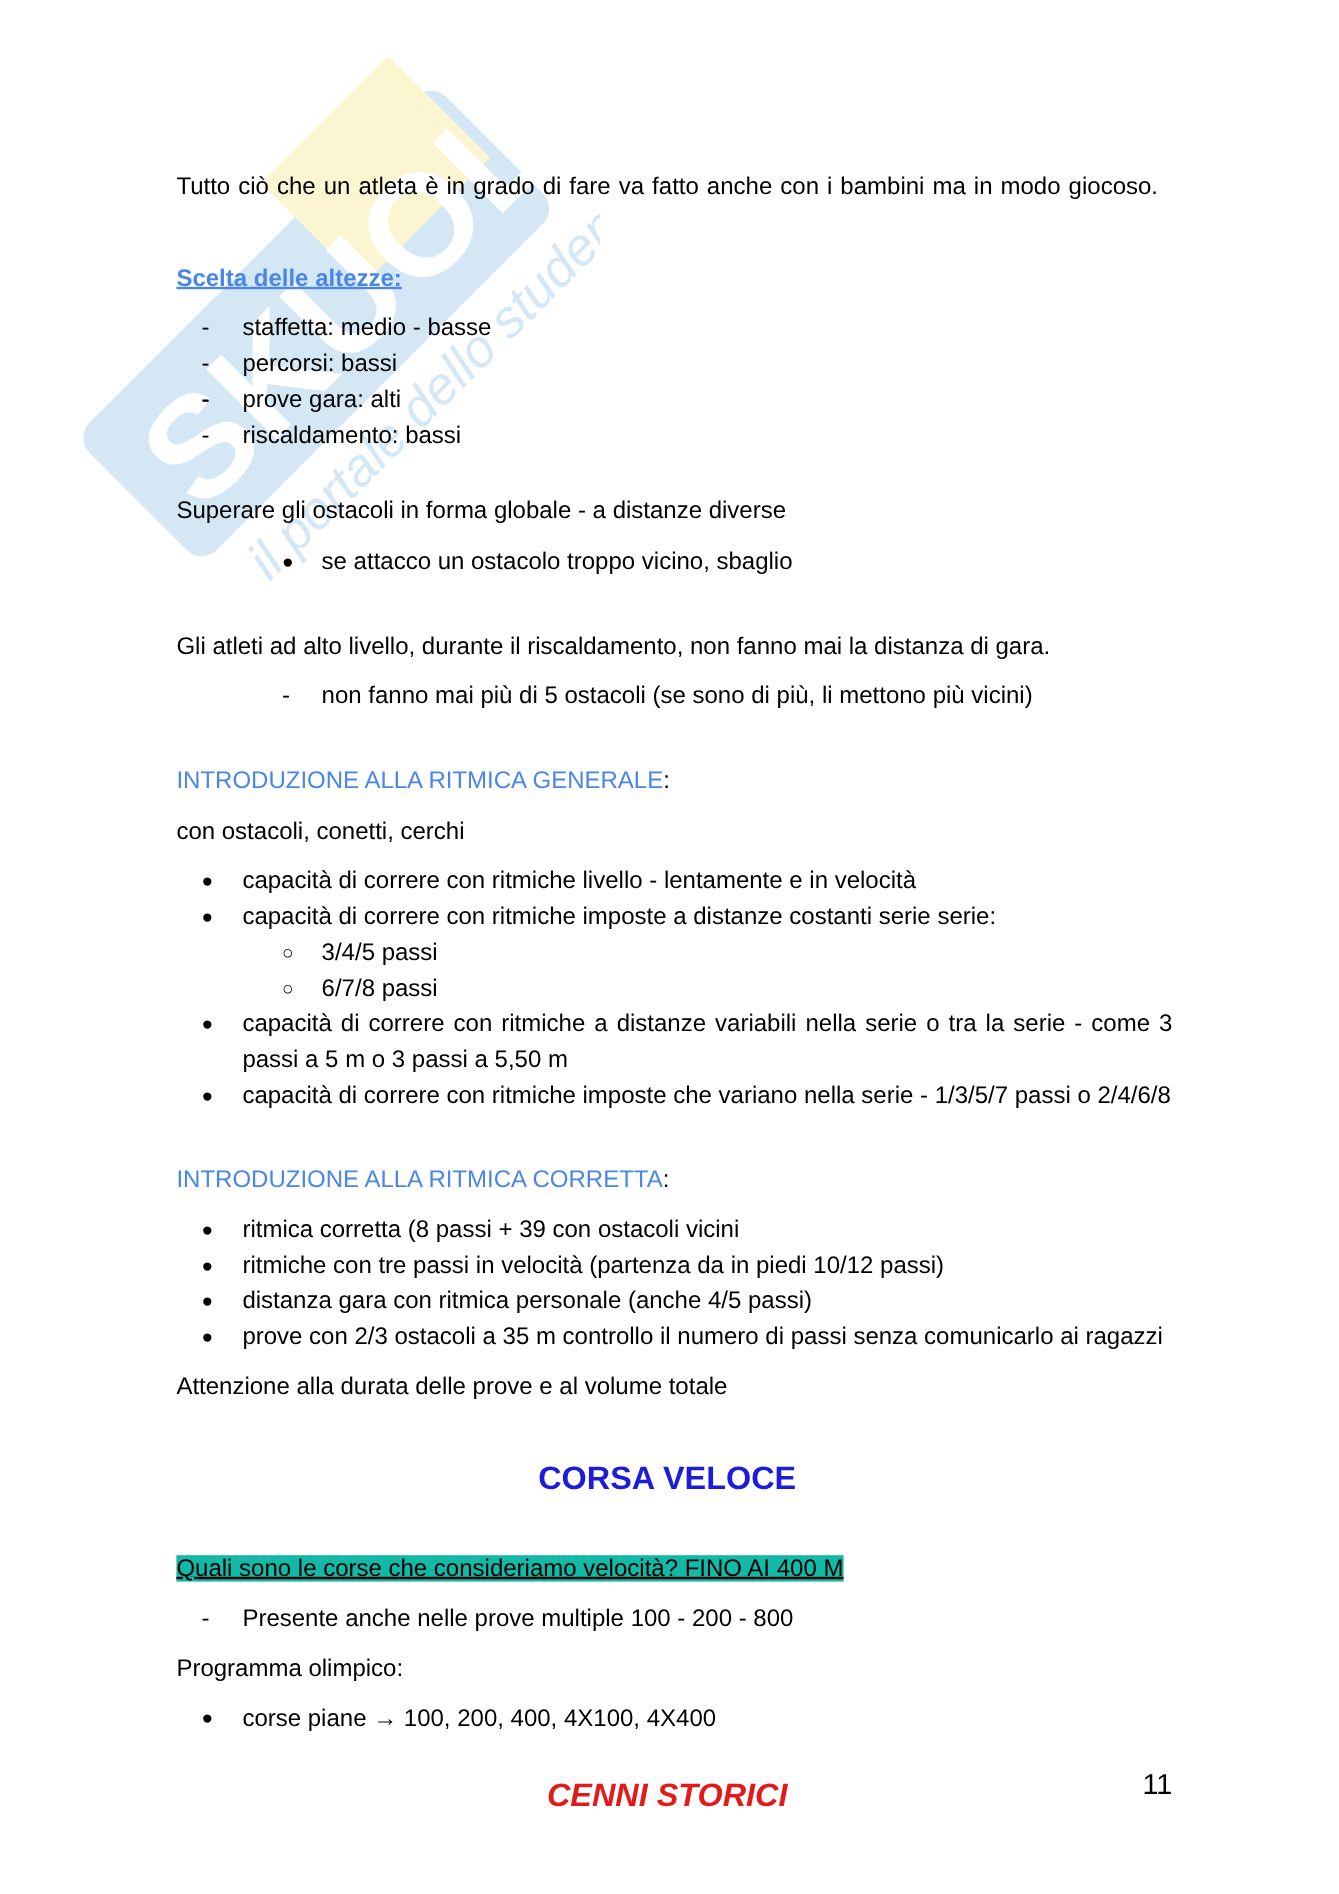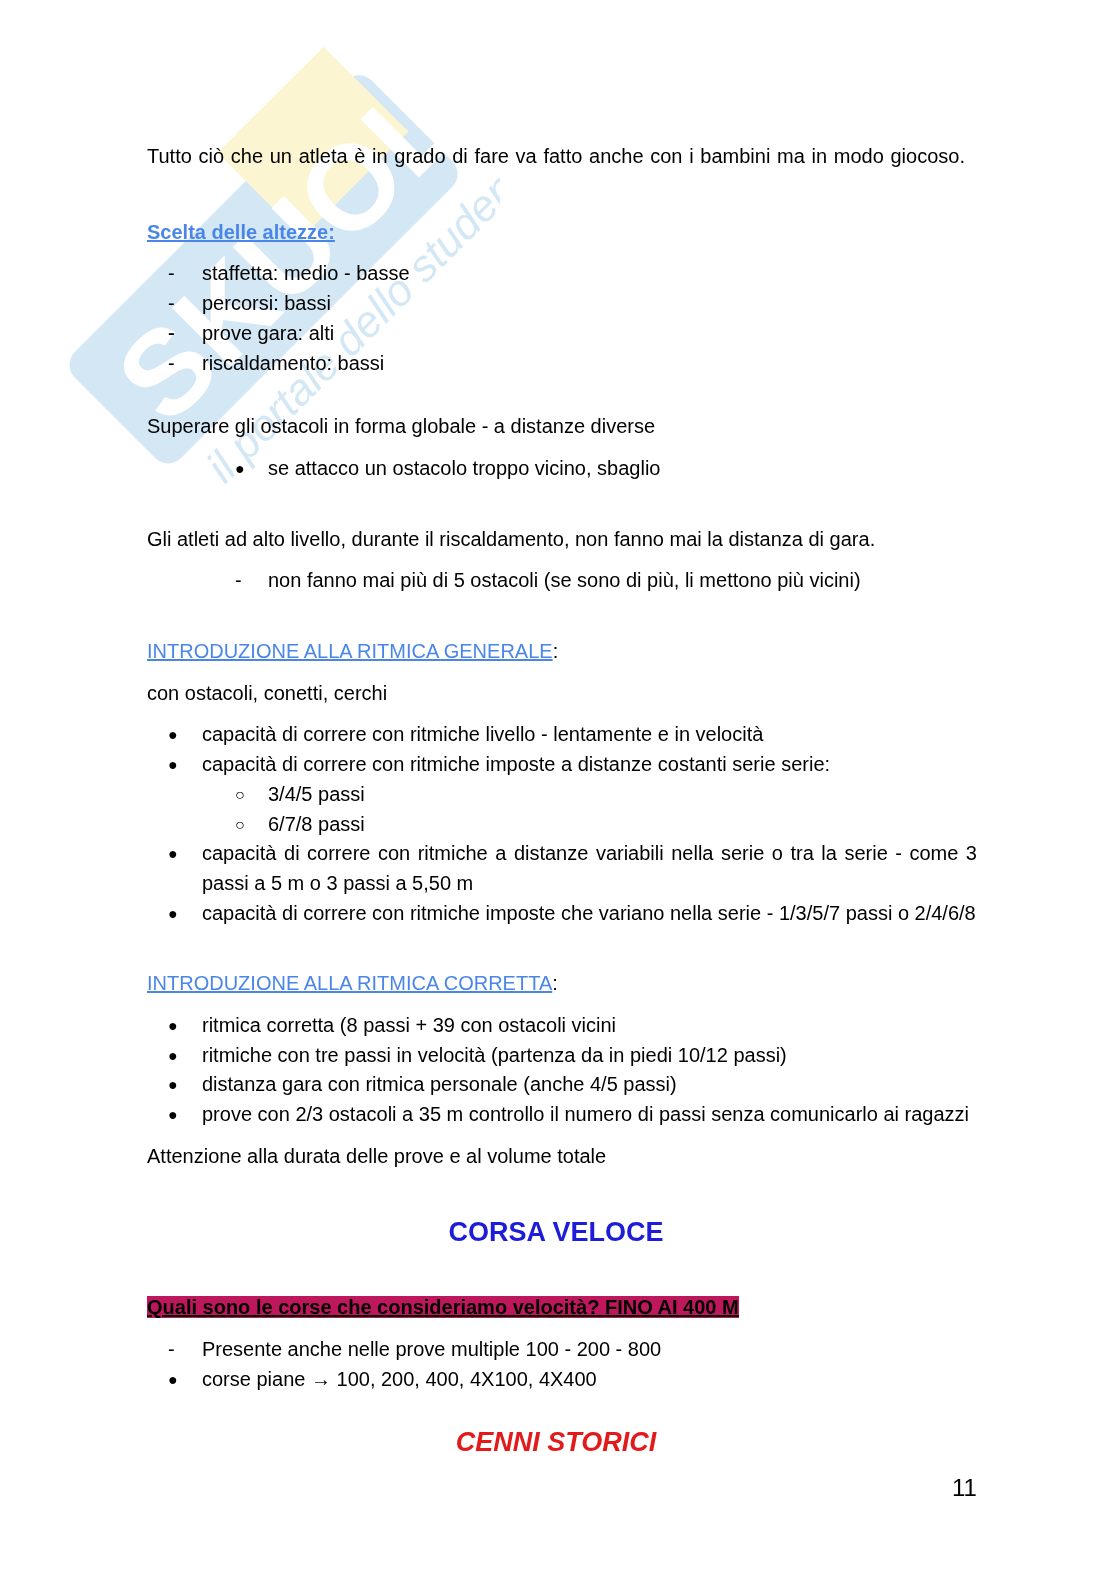--- a/index.html
+++ b/index.html
@@ -4,37 +4,37 @@
 <style>
   html, body { margin: 0; padding: 0; background: #ffffff; }
   body { width: 1116px; height: 1578px; position: relative; overflow: hidden;
          font-family: "Liberation Sans", sans-serif; color: #000; }
   .watermark { position: absolute; left: 20px; top: 40px; width: 480px; height: 480px; pointer-events: none; }
   .page { position: absolute; left: 135px; top: 130px; width: 842px; font-size: 20px; line-height: 29.7px; }
   .p { margin: 12px; }
   .just { text-align: justify; text-align-last: justify; }
   .gap { height: 22px; }
   .link-head { color: #4a86e8; text-decoration: underline; font-weight: bold; }
-  .link-head-n { color: #4a86e8; text-decoration: underline; }
+  .link-head-n { color: #4a86e8; }
   ul.l { list-style: none; margin: 0; padding: 0; }
   ul.l li { position: relative; }
   .dash li { padding-left: 67px; }
   .dash li .m { position: absolute; left: 33px; }
   .dash2 li { padding-left: 133px; }
   .dash2 li .m { position: absolute; left: 100px; }
   .bul li { padding-left: 67px; }
   .bul li .m { position: absolute; left: 33px; font-size: 16px; }
   .bul2 li { padding-left: 133px; }
   .bul2 li .m { position: absolute; left: 100px; font-size: 16px; }
   .circ li { padding-left: 133px; }
   .circ li .m { position: absolute; left: 100px; font-size: 16px; }
   .center-h { text-align: center; font-weight: bold; font-size: 27px; }
   .blue-h { color: #1c1cd9; }
   .red-h { color: #e21a1a; font-style: italic; }
-  .hl { background: #be185d; font-weight: bold; text-decoration: underline; }
+  .hl { background: #14b8a6; font-weight: normal; text-decoration: underline; }
   .pagenum { position: absolute; left: 952px; top: 1474px; font-size: 24px; }
 </style>
 </head>
 <body>
 
 <svg class="watermark" viewBox="0 0 480 480">
   <g transform="rotate(-45 240 240)" opacity="0.45">
     <rect x="40" y="160" width="420" height="150" rx="18" fill="#9ecbe8"></rect>
     <rect x="300" y="120" width="150" height="120" fill="#f7ec9a"></rect>
     <text x="70" y="280" font-family="Liberation Sans, sans-serif" font-weight="bold" font-size="120" fill="#ffffff">SKUOLA</text>
@@ -95,20 +95,21 @@
   <p class="p">Attenzione alla durata delle prove e al volume totale</p>
 
   <div class="gap" style="height:22px"></div>
   <p class="p center-h blue-h">CORSA VELOCE</p>
 
   <div class="gap" style="height:22px"></div>
   <p class="p"><span class="hl">Quali sono le corse che consideriamo velocità? FINO AI 400 M</span></p>
   <ul class="l dash">
     <li><span class="m">-</span><span>Presente anche nelle prove multiple 100 - 200 - 800</span></li>
   </ul>
+  <p class="p">Programma olimpico:</p>
   <ul class="l bul">
     <li><span class="m">●</span><span>corse piane → 100, 200, 400, 4X100, 4X400</span></li>
   </ul>
 
   <div class="gap" style="height:22px"></div>
   <p class="p center-h red-h">CENNI STORICI</p>
 </div>
 
 <div class="pagenum">11</div>
 

